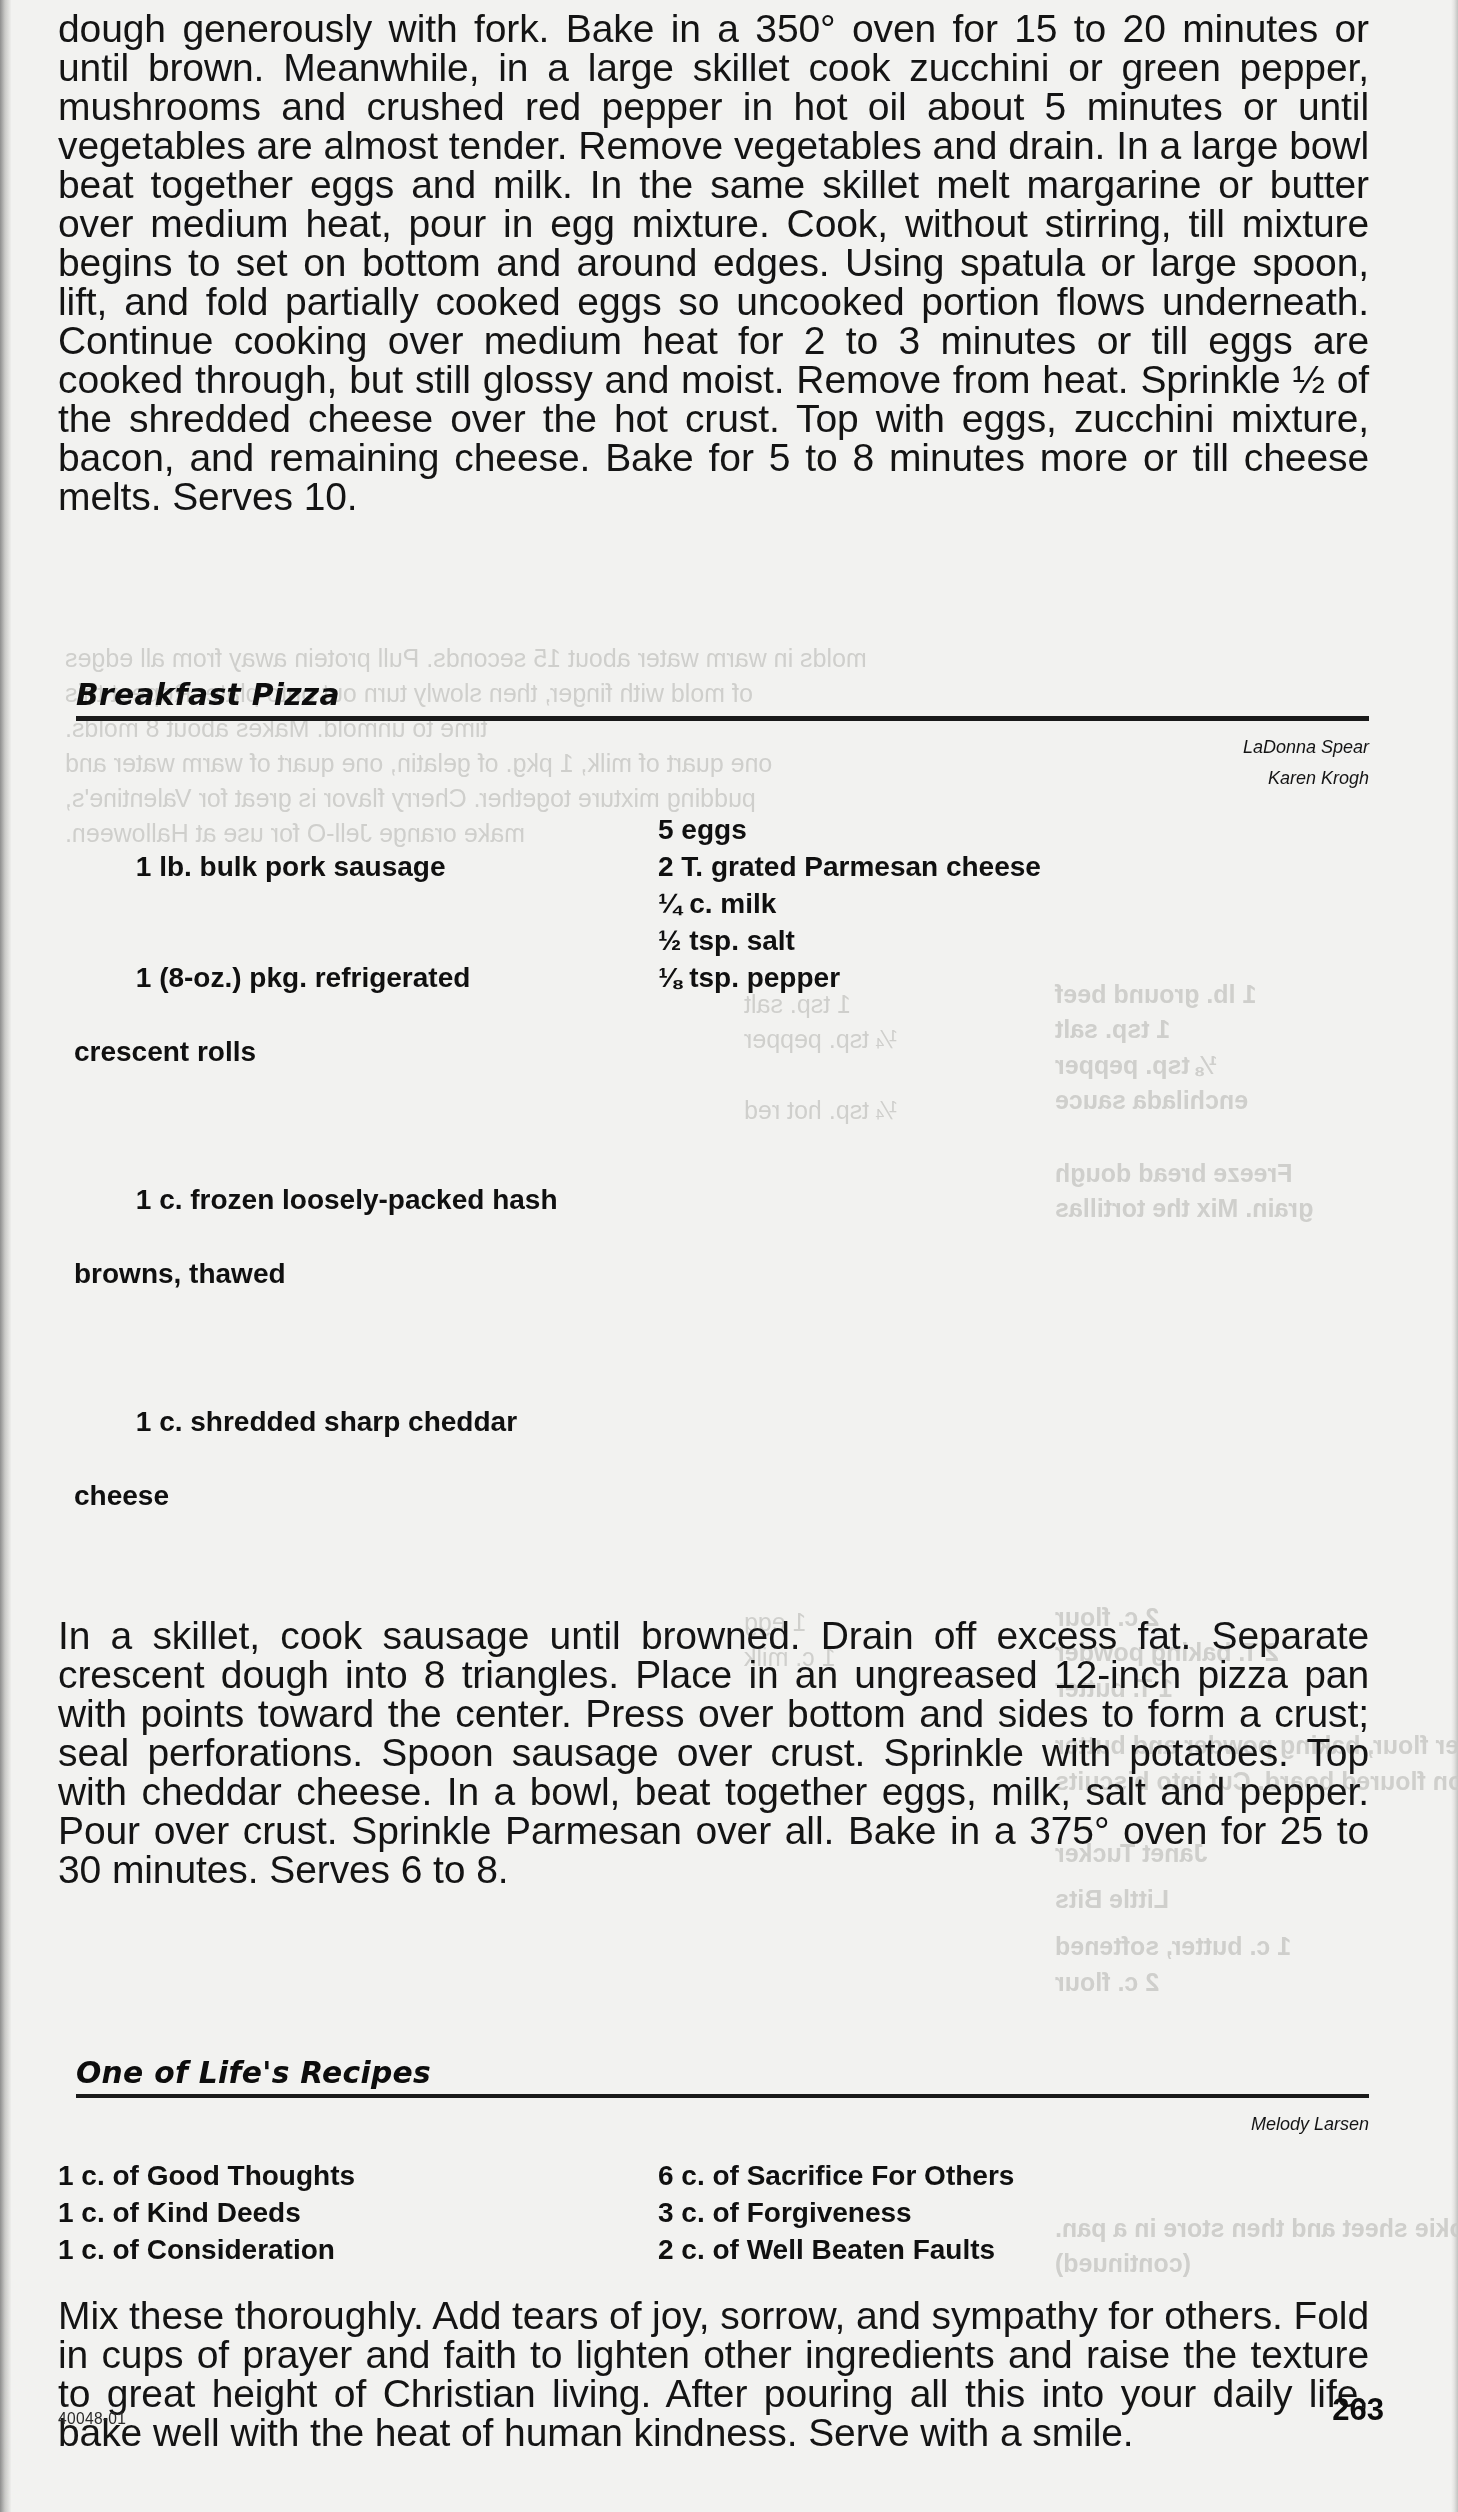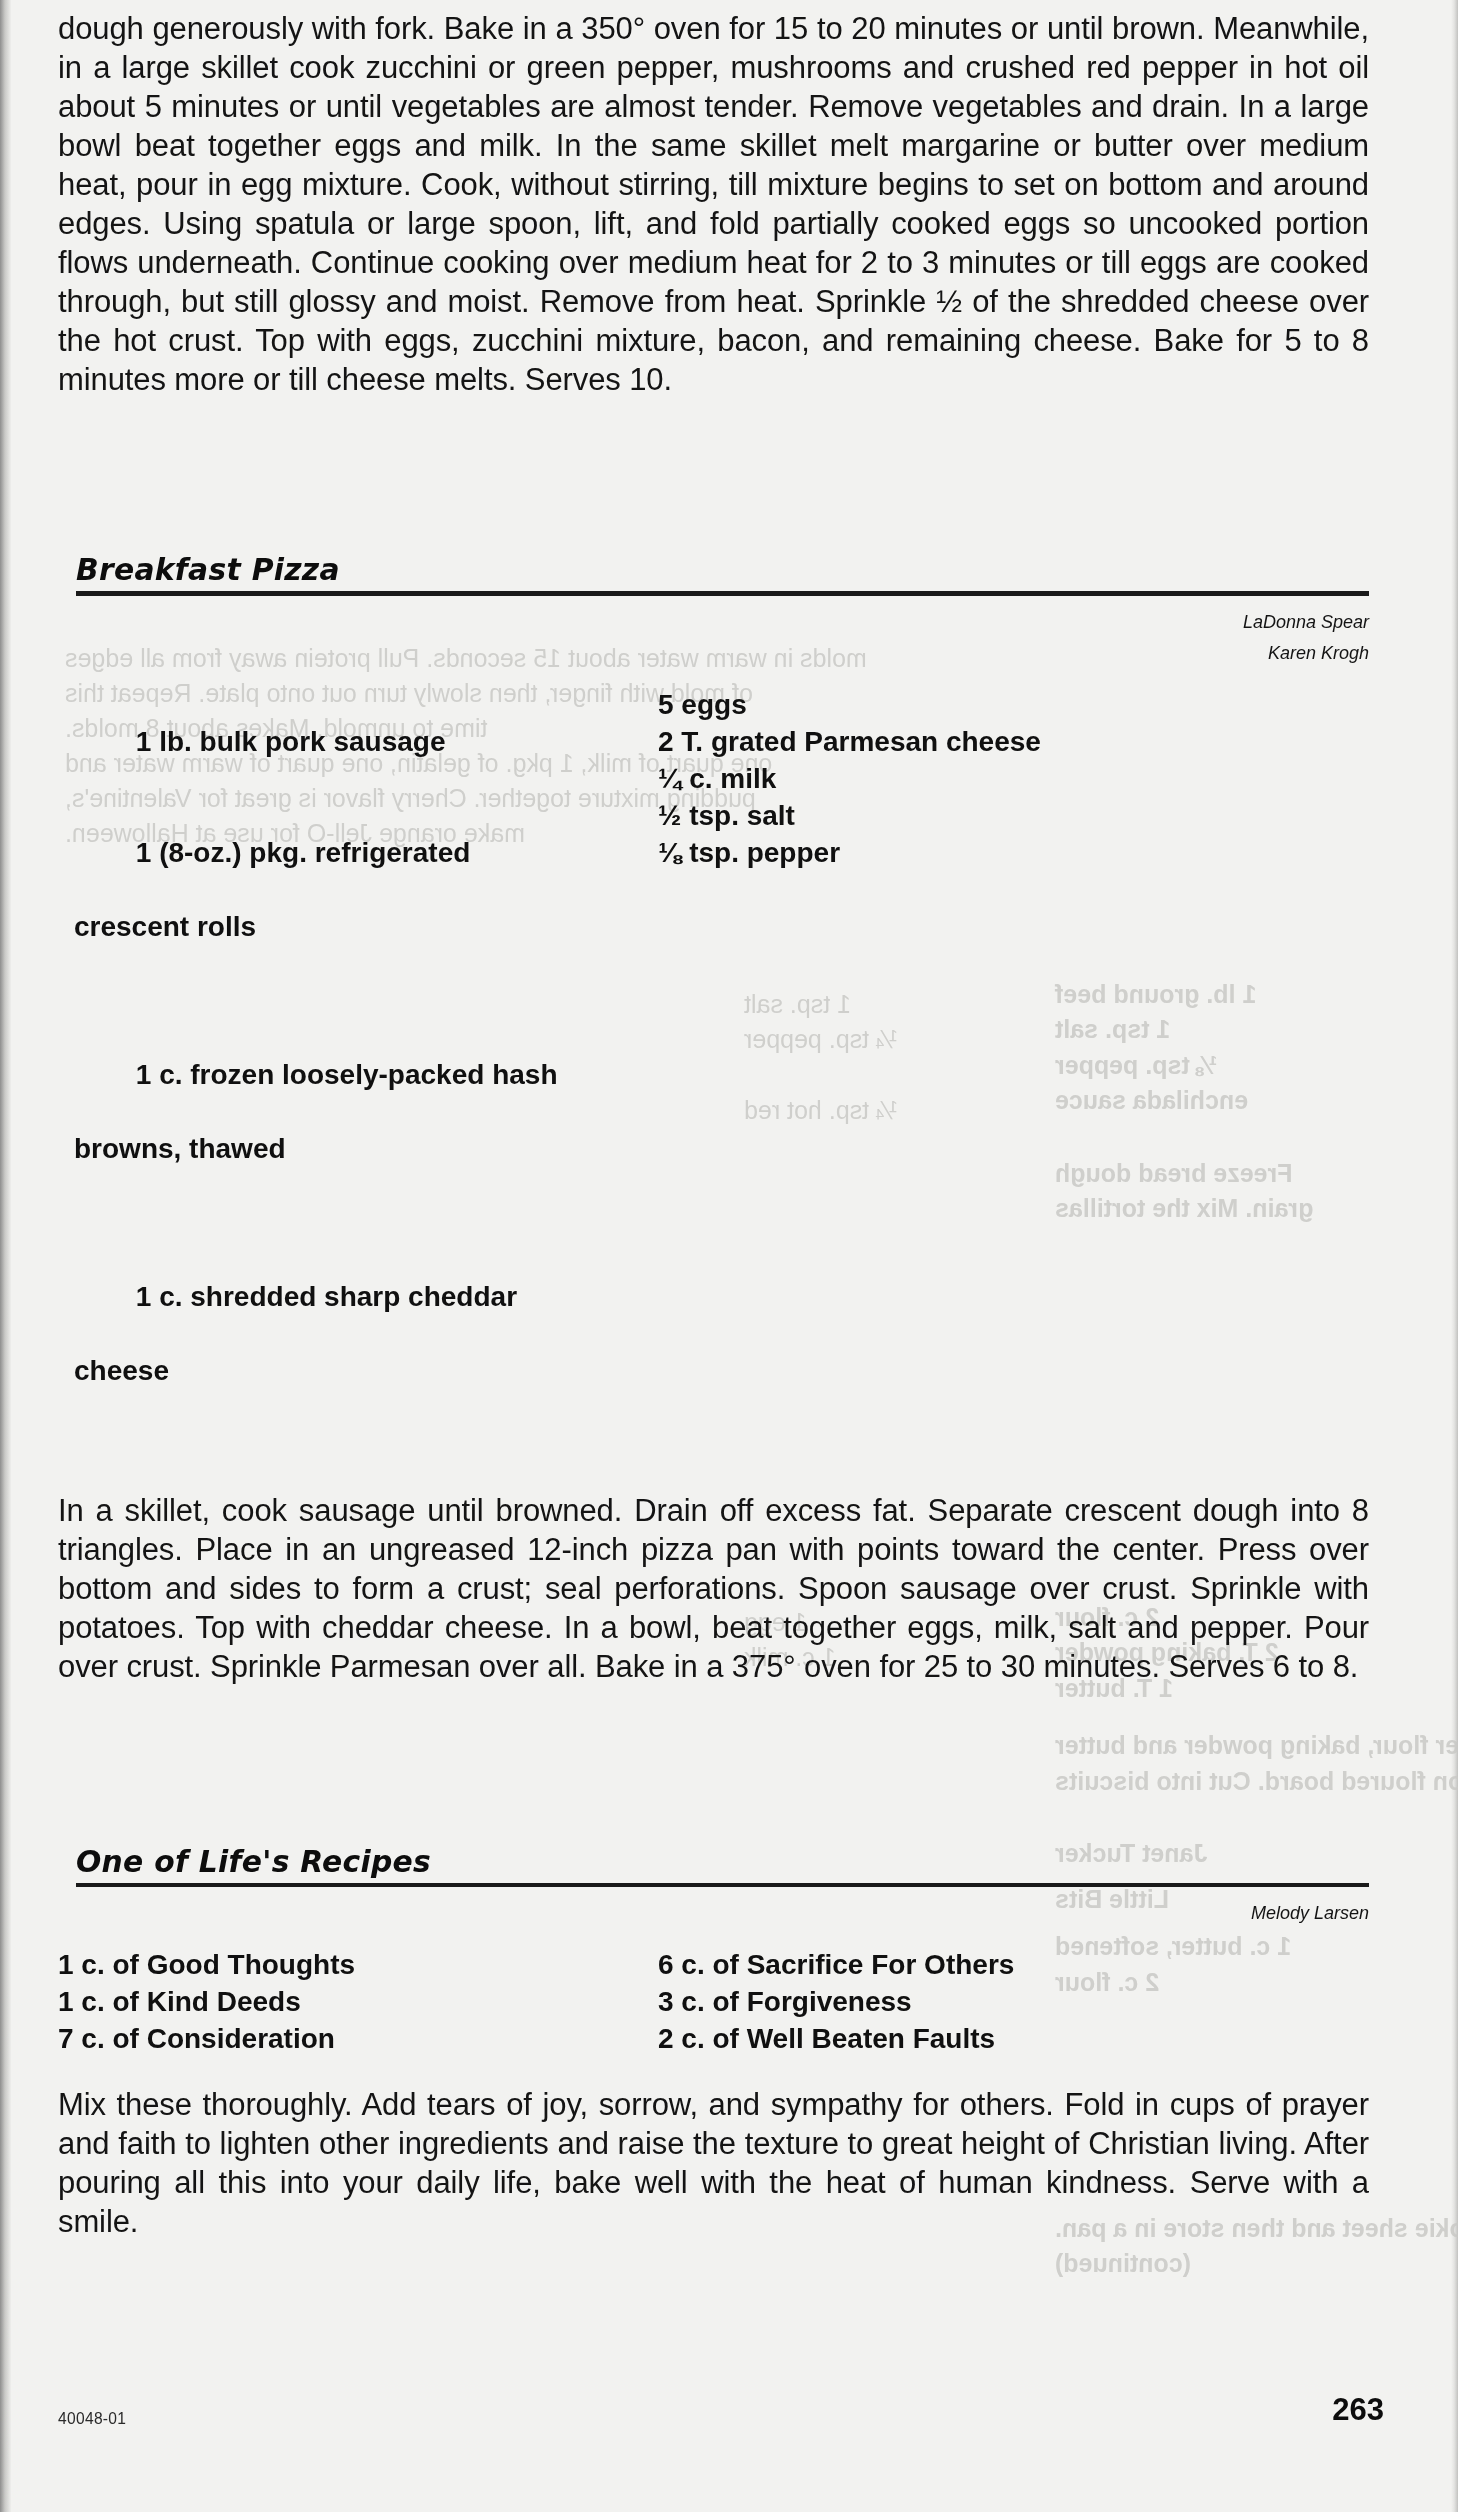--- a/index.html
+++ b/index.html
@@ -42,21 +42,21 @@
 
   .content {
     position: absolute;
     left: 58px;
     top: 0px;
     width: 1311px;
   }
 
   
   .para {
-    font-size: 31px;
+    font-size: 39px;
     line-height: 39px;
     text-align: justify;
     letter-spacing: -0.1px;
     color: #141414;
     font-weight: 400;
   }
   .para.first {
     margin-top: 9px;
   }
 
@@ -231,21 +231,21 @@
       <div class="rule"></div>
     </div>
     <div class="authors">
       <div>Melody Larsen</div>
     </div>
 
     <div class="ingredients">
       <div class="col col-left">
         <div class="ing-item">1 c. of Good Thoughts</div>
         <div class="ing-item">1 c. of Kind Deeds</div>
-        <div class="ing-item">7 c. of Consideration</div>
+        <div class="ing-item">1 c. of Consideration</div>
       </div>
       <div class="col col-right">
         <div class="ing-item">6 c. of Sacrifice For Others</div>
         <div class="ing-item">3 c. of Forgiveness</div>
         <div class="ing-item">2 c. of Well Beaten Faults</div>
       </div>
     </div>
 
     <p class="para" style="margin-top:28px">Mix these thoroughly. Add tears of joy, sorrow, and sympathy for others. Fold in cups of prayer and faith to lighten other ingredients and raise the texture to great height of Christian living. After pouring all this into your daily life, bake well with the heat of human kindness. Serve with a smile.</p>
   </div>

